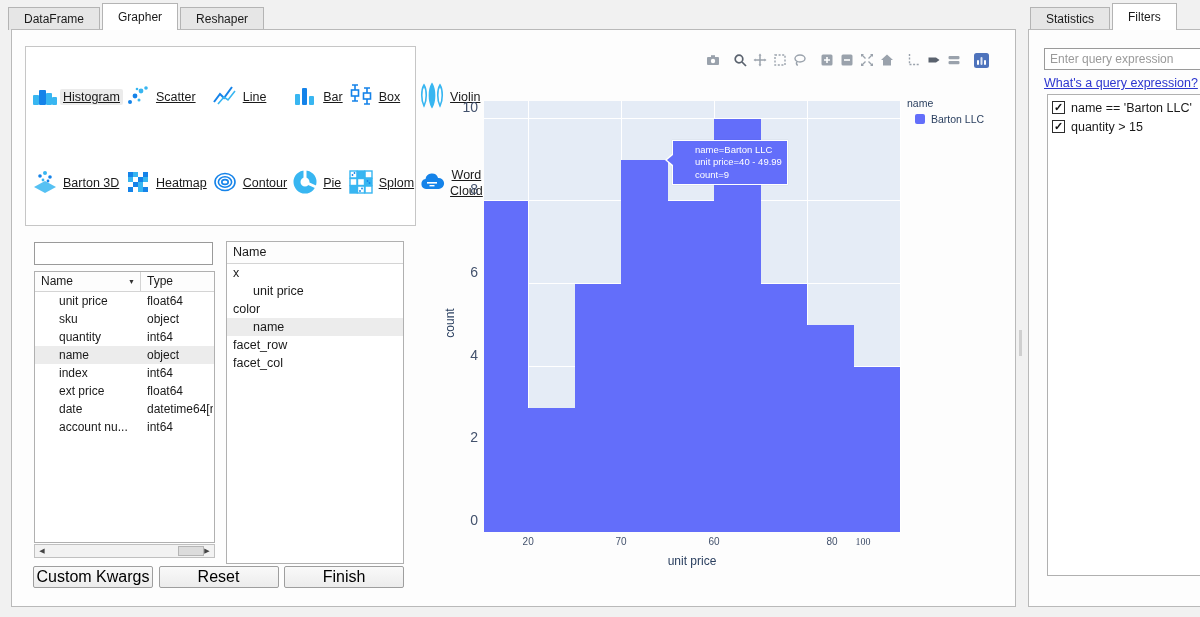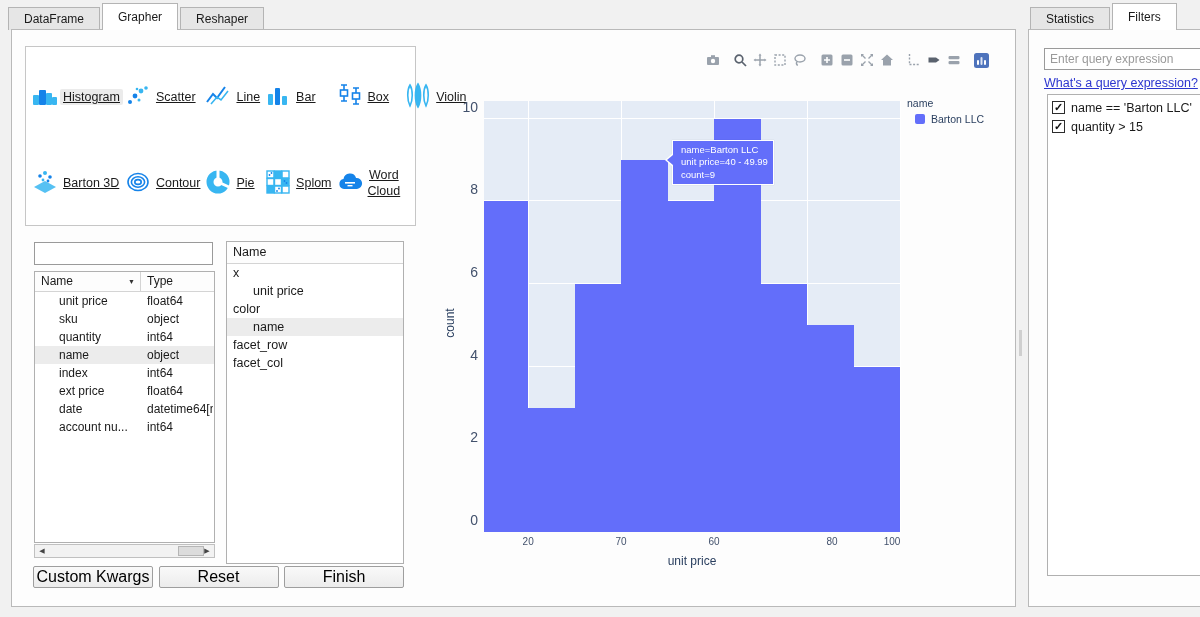--- a/index.html
+++ b/index.html
@@ -60,21 +60,21 @@
   .gridh { position:absolute; left:0; width:100%; height:1px; background:#fff; }
   .hbar { position:absolute; bottom:0; }
   .xtick { position:absolute; top:506px; transform:translateX(-50%); font-size:10px; color:#42516c; }
   .ytick { position:absolute; width:24px; text-align:right; left:442px; transform:translateY(50%); font-size:14px; color:#42516c; }
   .xlabel { position:absolute; top:524px; left:472px; width:416px; text-align:center; font-size:12px; color:#2a3f5f; }
   .ylabel { position:absolute; left:408px; top:286px; width:60px; text-align:center; font-size:12px; color:#2a3f5f; transform:rotate(-90deg); transform-origin:center; }
   .legend { position:absolute; left:895px; top:67px; font-size:10.5px; color:#2a3f5f; }
   .legend-title { margin-bottom:4px; }
   .legend-entry { display:flex; align-items:center; cursor:pointer; }
   .legend-swatch { width:10px; height:10px; border-radius:2px; margin:0 6px 0 8px; }
-  .tooltip { position:absolute; left:188px; top:39px; z-index:5; background:#636efa; border:1px solid #fff; color:#fff; font-size:9.5px; line-height:1.3; padding:3px 5px 3px 8px; white-space:nowrap; box-shadow:0 0 1px rgba(0,0,0,.15); }
+  .tooltip { position:absolute; left:188px; top:39px; z-index:5; background:#636efa; border:1px solid #fff; color:#fff; font-size:9.5px; line-height:1.3; padding:3px 5px 3px 22px; white-space:nowrap; box-shadow:0 0 1px rgba(0,0,0,.15); }
   .tt-arrow-o { position:absolute; left:-8px; top:12px; width:0; height:0; border-top:7px solid transparent; border-bottom:7px solid transparent; border-right:8px solid #fff; }
   .tt-arrow-i { position:absolute; left:-6px; top:14px; width:0; height:0; border-top:5px solid transparent; border-bottom:5px solid transparent; border-right:6px solid #636efa; }
 
   
   .q-input { position:absolute; left:15px; top:18px; width:160px; height:22px; border:1px solid #9a9a9a; background:#fff; font-size:12px; padding:0 5px; font-family:"Liberation Sans",sans-serif; }
   .q-input::placeholder { color:#9a9a9a; }
   .q-link { position:absolute; left:15px; top:46px; font-size:12.5px; color:#2c35cf; text-decoration:underline; cursor:pointer; white-space:nowrap; }
   .filterbox { position:absolute; left:18px; top:64px; width:160px; height:482px; border:1px solid #b0b0b0; background:#fff; padding:3px 0; }
   .filter-row { display:flex; align-items:center; height:19px; padding-left:4px; font-size:12.5px; white-space:nowrap; cursor:default; }
   .fcheck { width:13px; height:13px; border:1.5px solid #2c2c2c; background:#fff; margin-right:6px; flex:0 0 13px; font-size:11px; line-height:11px; text-align:center; font-weight:bold; color:#111; }
@@ -165,20 +165,40 @@
           <svg viewBox="0 0 30 30" class="ct-icon">
             <path d="M4 20 L15 14 L26 20 L15 26 Z" fill="#38b6f1" opacity="0.85"></path>
             <circle cx="10" cy="9" r="1.8" fill="#1583e9"></circle>
             <circle cx="15" cy="6" r="2" fill="#38b6f1"></circle>
             <circle cx="20" cy="10" r="1.8" fill="#1583e9"></circle>
             <circle cx="13" cy="13" r="1.4" fill="#38b6f1"></circle>
             <circle cx="18" cy="14" r="1.4" fill="#1583e9"></circle>
           </svg>
         </span>
         <span class="ct-label">Barton 3D</span>
+      </div>
+      <div class="ct-cell">
+        <span>
+          <svg viewBox="0 0 30 30" class="ct-icon">
+            <g>
+              <rect x="5" y="5" width="5" height="5" fill="#1583e9"></rect>
+              <rect x="10" y="5" width="5" height="5" fill="#38b6f1"></rect>
+              <rect x="20" y="5" width="5" height="5" fill="#1583e9"></rect>
+              <rect x="5" y="10" width="5" height="5" fill="#38b6f1"></rect>
+              <rect x="15" y="10" width="5" height="5" fill="#1583e9"></rect>
+              <rect x="20" y="10" width="5" height="5" fill="#38b6f1"></rect>
+              <rect x="10" y="15" width="5" height="5" fill="#1583e9"></rect>
+              <rect x="15" y="15" width="5" height="5" fill="#38b6f1"></rect>
+              <rect x="5" y="20" width="5" height="5" fill="#1583e9"></rect>
+              <rect x="15" y="20" width="5" height="5" fill="#38b6f1"></rect>
+              <rect x="20" y="20" width="5" height="5" fill="#1583e9"></rect>
+            </g>
+          </svg>
+        </span>
+        <span class="ct-label">Heatmap</span>
       </div>
       <div class="ct-cell">
         <span>
           <svg viewBox="0 0 30 30" class="ct-icon" fill="none" stroke="#1583e9" stroke-width="1.6">
             <ellipse cx="15" cy="15" rx="10" ry="8.5"></ellipse>
             <ellipse cx="15" cy="15" rx="6.6" ry="5.3"></ellipse>
             <ellipse cx="15" cy="15" rx="3.2" ry="2.4"></ellipse>
           </svg>
         </span>
         <span class="ct-label">Contour</span>
@@ -411,21 +431,21 @@
       <div class="hbar" style="left: 230.078px; width: 46.4804px; height: 413.231px; background: rgb(99, 110, 250);"></div>
       <div class="hbar" style="left: 276.559px; width: 46.4804px; height: 247.939px; background: rgb(99, 110, 250);"></div>
       <div class="hbar" style="left: 323.039px; width: 46.4804px; height: 206.616px; background: rgb(99, 110, 250);"></div>
       <div class="hbar" style="left: 369.52px; width: 46.4804px; height: 165.292px; background: rgb(99, 110, 250);"></div>
     </div>
   <div id="xticks">
       <span class="xtick" style="left: 516.156px;">20</span>
       <span class="xtick" style="left: 609.117px;">70</span>
       <span class="xtick" style="left: 702.078px;">60</span>
       <span class="xtick" style="left: 795.039px; margin-left: 25px;">80</span>
-      <span class="xtick" style="left: 880px;">100</span>
+      <span class="xtick" style="left: 851px; font-family: Liberation Serif, serif;">100</span>
     </div>
   <div id="yticks" style="position: absolute; left: 0px; top: 0px; width: 100%; height: 100%; pointer-events: none;">
       <span class="ytick" style="bottom: 86px; position: absolute;">0</span>
       <span class="ytick" style="bottom: 168.646px; position: absolute;">2</span>
       <span class="ytick" style="bottom: 251.292px; position: absolute;">4</span>
       <span class="ytick" style="bottom: 333.939px; position: absolute;">6</span>
       <span class="ytick" style="bottom: 416.585px; position: absolute;">8</span>
       <span class="ytick" style="bottom: 499.231px; position: absolute;">10</span>
     </div>
   <div class="xlabel">unit price</div>

